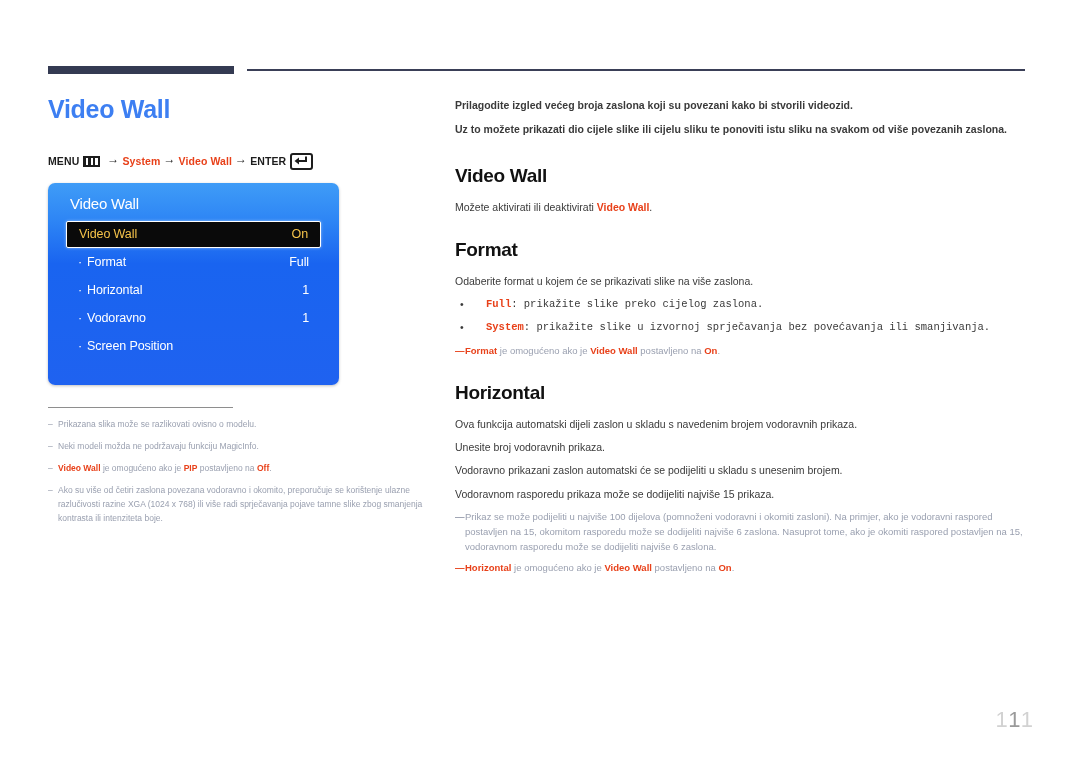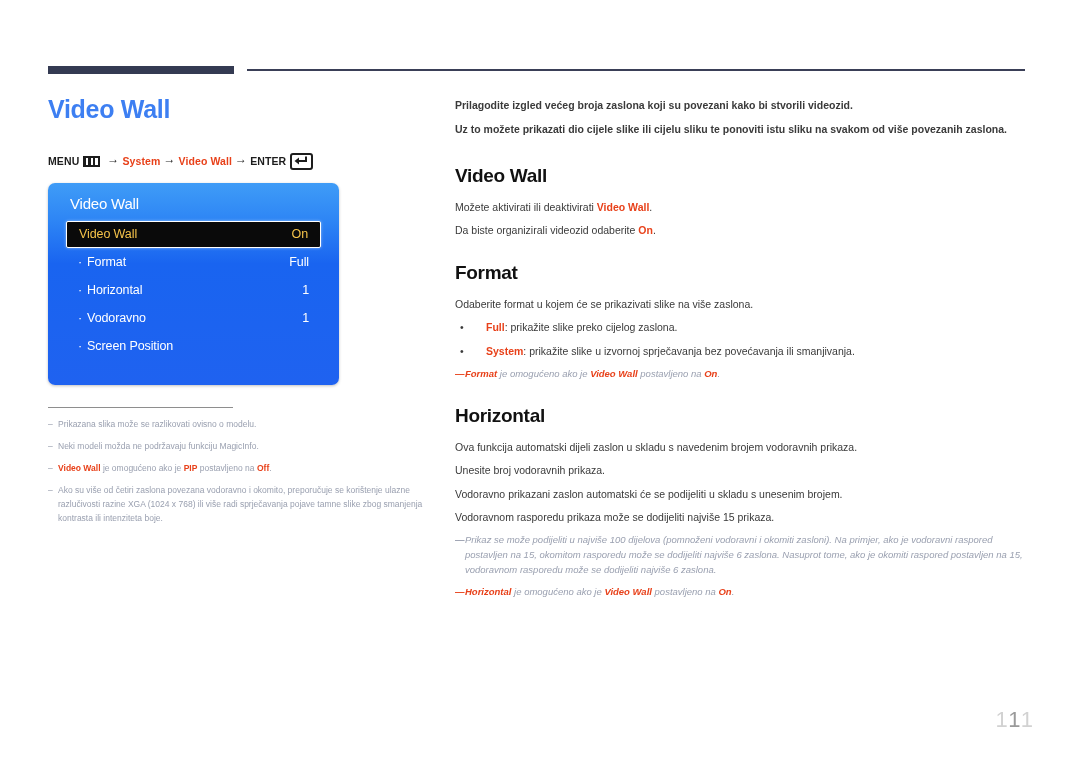--- a/index.html
+++ b/index.html
@@ -205,37 +205,37 @@
     color: #3a3a3a;
     margin: 0 0 7px 0;
   }
   .bullet-line .bdot {
     flex: 0 0 auto;
     width: 26px;
     text-align: left;
     padding-left: 5px;
     color: #3a3a3a;
   }
-  .bullet-line .btext { flex: 1 1 auto; }
+  .bullet-line .btext { flex: 1 1 auto; font-family: Liberation Mono, monospace; }
   .bullet-line .red { color: #e8411a; font-weight: bold; }
 
   .note-line {
     display: flex;
     font-size: 9.5px;
     line-height: 1.6;
     color: #9aa0b0;
     margin: 0 0 6px 0;
   }
   .note-line .ndash {
     flex: 0 0 auto;
     width: 10px;
     color: #e8411a;
     font-weight: bold;
   }
-  .note-line .ntext { flex: 1 1 auto; font-style: italic; }
+  .note-line .ntext { flex: 1 1 auto; }
   .note-line .red { color: #e8411a; font-weight: bold; }
   .note-line.gray .ndash { color: #9aa0b0; }
 
   
   .page-num {
     position: absolute;
     right: 45px;
     bottom: 30px;
     font-size: 22px;
     color: #d2d2d2;
@@ -330,21 +330,20 @@
 
 <div class="right-col">
 
   <div class="intro">
     <p>Prilagodite izgled većeg broja zaslona koji su povezani kako bi stvorili videozid.</p>
     <p>Uz to možete prikazati dio cijele slike ili cijelu sliku te ponoviti istu sliku na svakom od više povezanih zaslona.</p>
   </div>
 
   <h2 class="sec-head first">Video Wall</h2>
   <p class="body-line"><span>Možete aktivirati ili deaktivirati </span><span class="red">Video Wall</span><span>.</span></p>
-  <p class="body-line"><span>Da biste organizirali videozid odaberite </span><span class="red">On</span><span>.</span></p>
 
   <h2 class="sec-head">Format</h2>
   <p class="body-line"><span>Odaberite format u kojem će se prikazivati slike na više zaslona.</span></p>
   <div class="bullet-line">
     <span class="bdot">•</span>
     <span class="btext"><span class="red">Full</span><span>: prikažite slike preko cijelog zaslona.</span></span>
   </div>
   <div class="bullet-line">
     <span class="bdot">•</span>
     <span class="btext"><span class="red">System</span><span>: prikažite slike u izvornoj sprječavanja bez povećavanja ili smanjivanja.</span></span>

